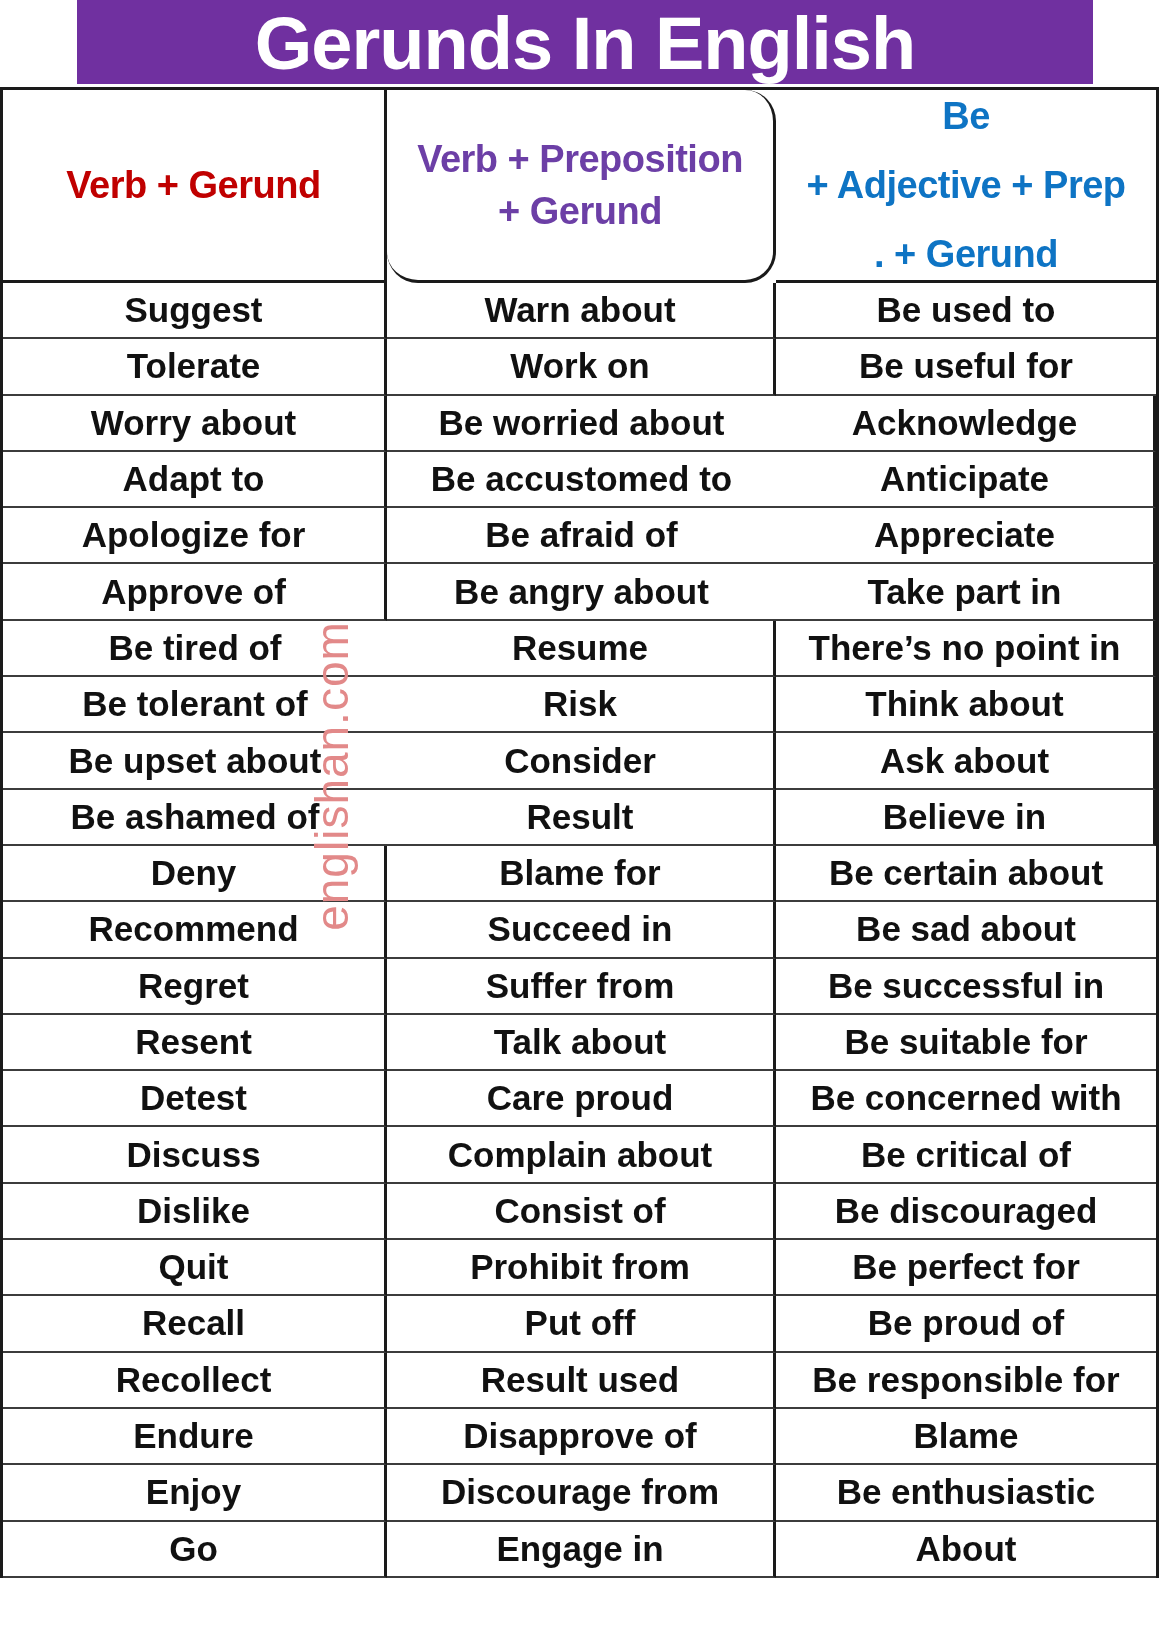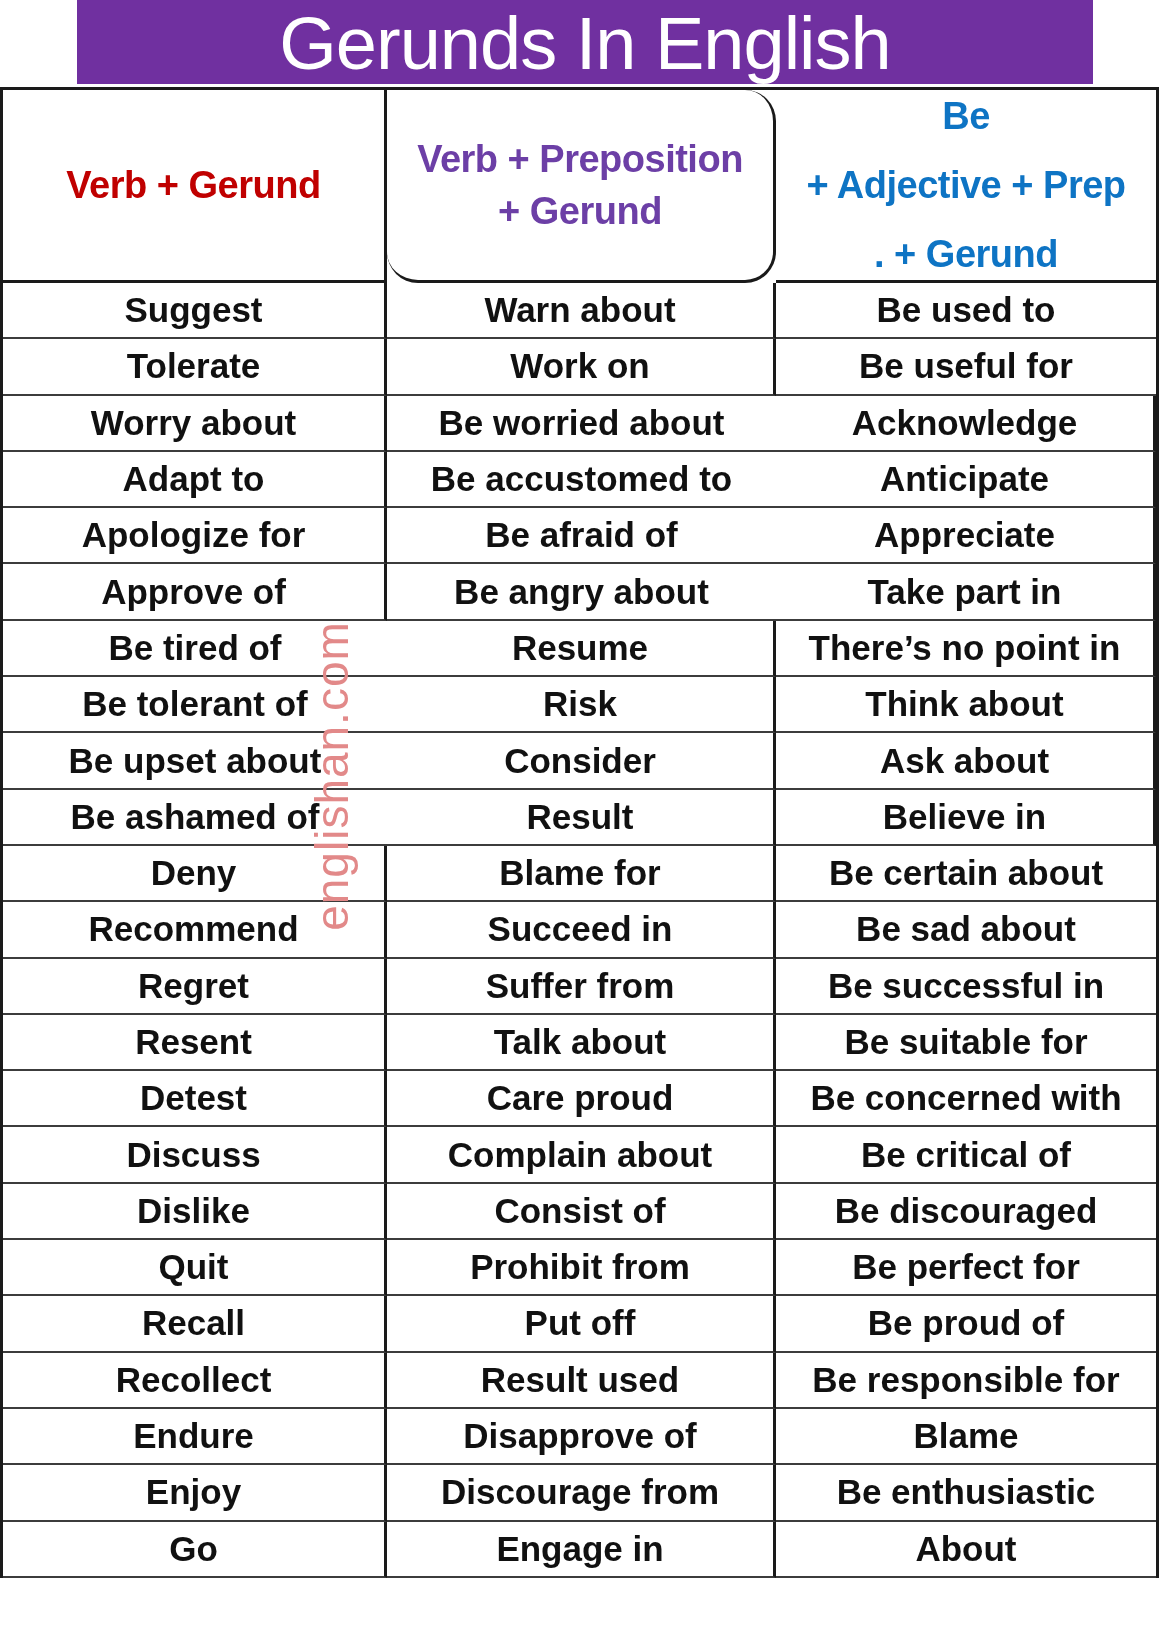--- a/index.html
+++ b/index.html
@@ -11,21 +11,21 @@
     font-family:"Liberation Sans","DejaVu Sans",sans-serif;
   }
   .banner {
     position:absolute; left:77px; top:0;
     width:1016px; height:84px;
     background:var(--c-banner,#7030A0);
     display:flex; align-items:center; justify-content:center;
     overflow:visible;
   }
   .banner .title-text {
-    color:#ffffff; font-weight:400; font-size:74px;
+    color:#ffffff; font-weight:700; font-size:74px;
     letter-spacing:-1px; line-height:1; white-space:nowrap;
     padding-top:4px;
   }
   .grid {
     position:absolute; left:0; top:87px;
     width:1159px;
     box-sizing:border-box;
     display:grid;
     grid-template-columns:384px 389px 1fr;
     grid-template-rows:193px;

